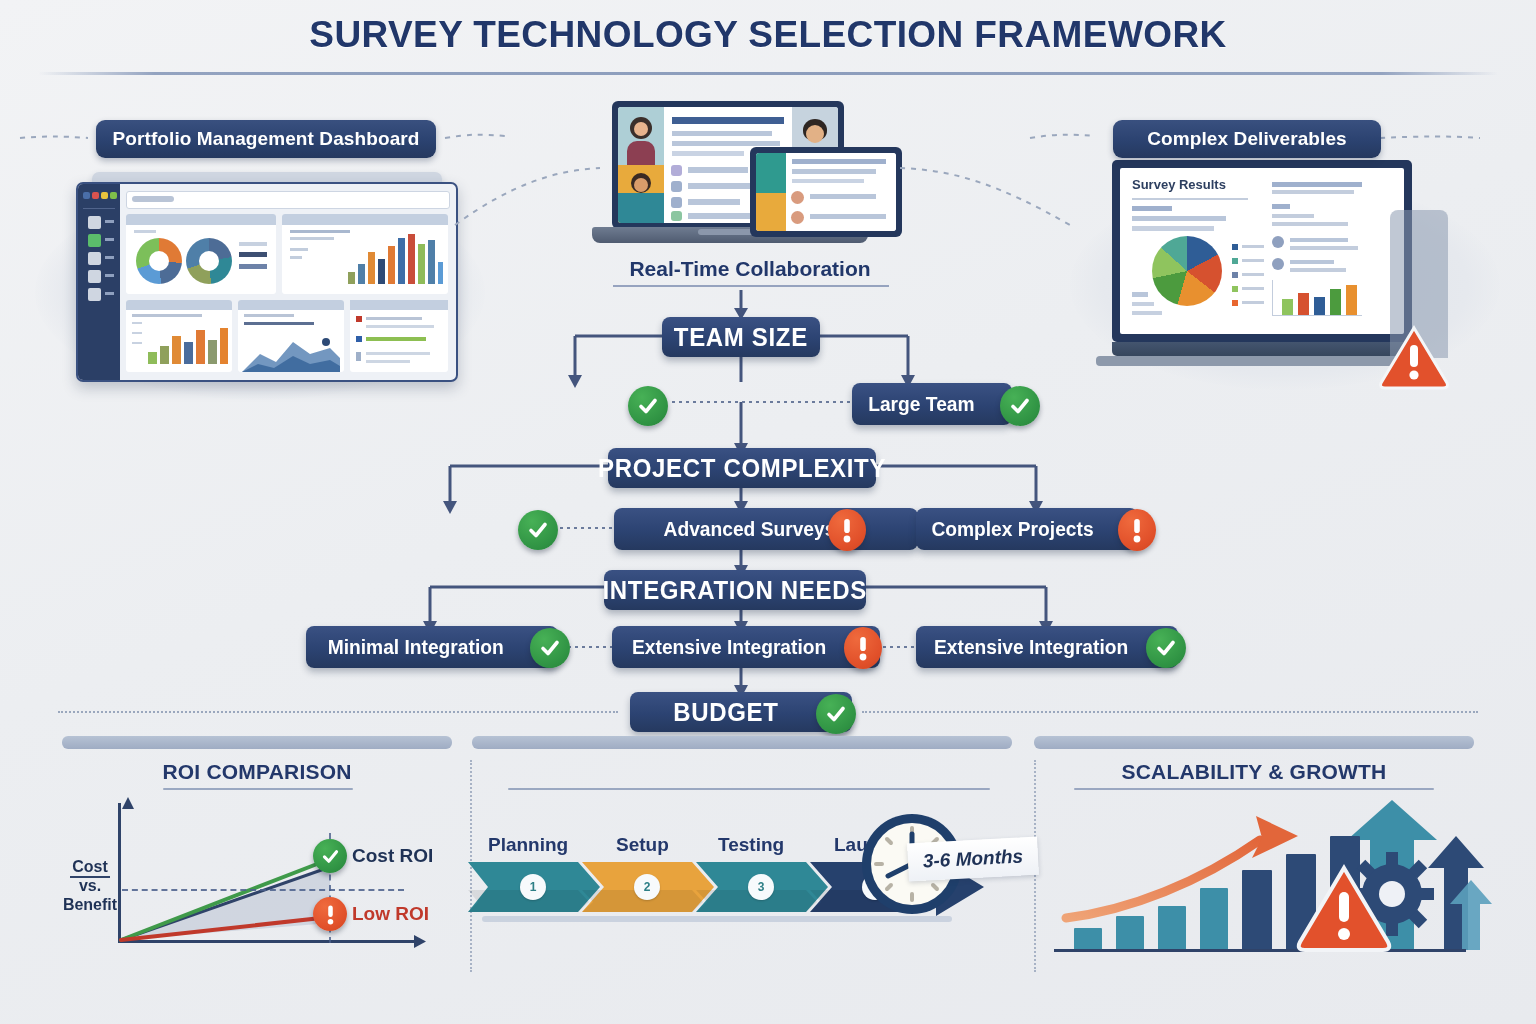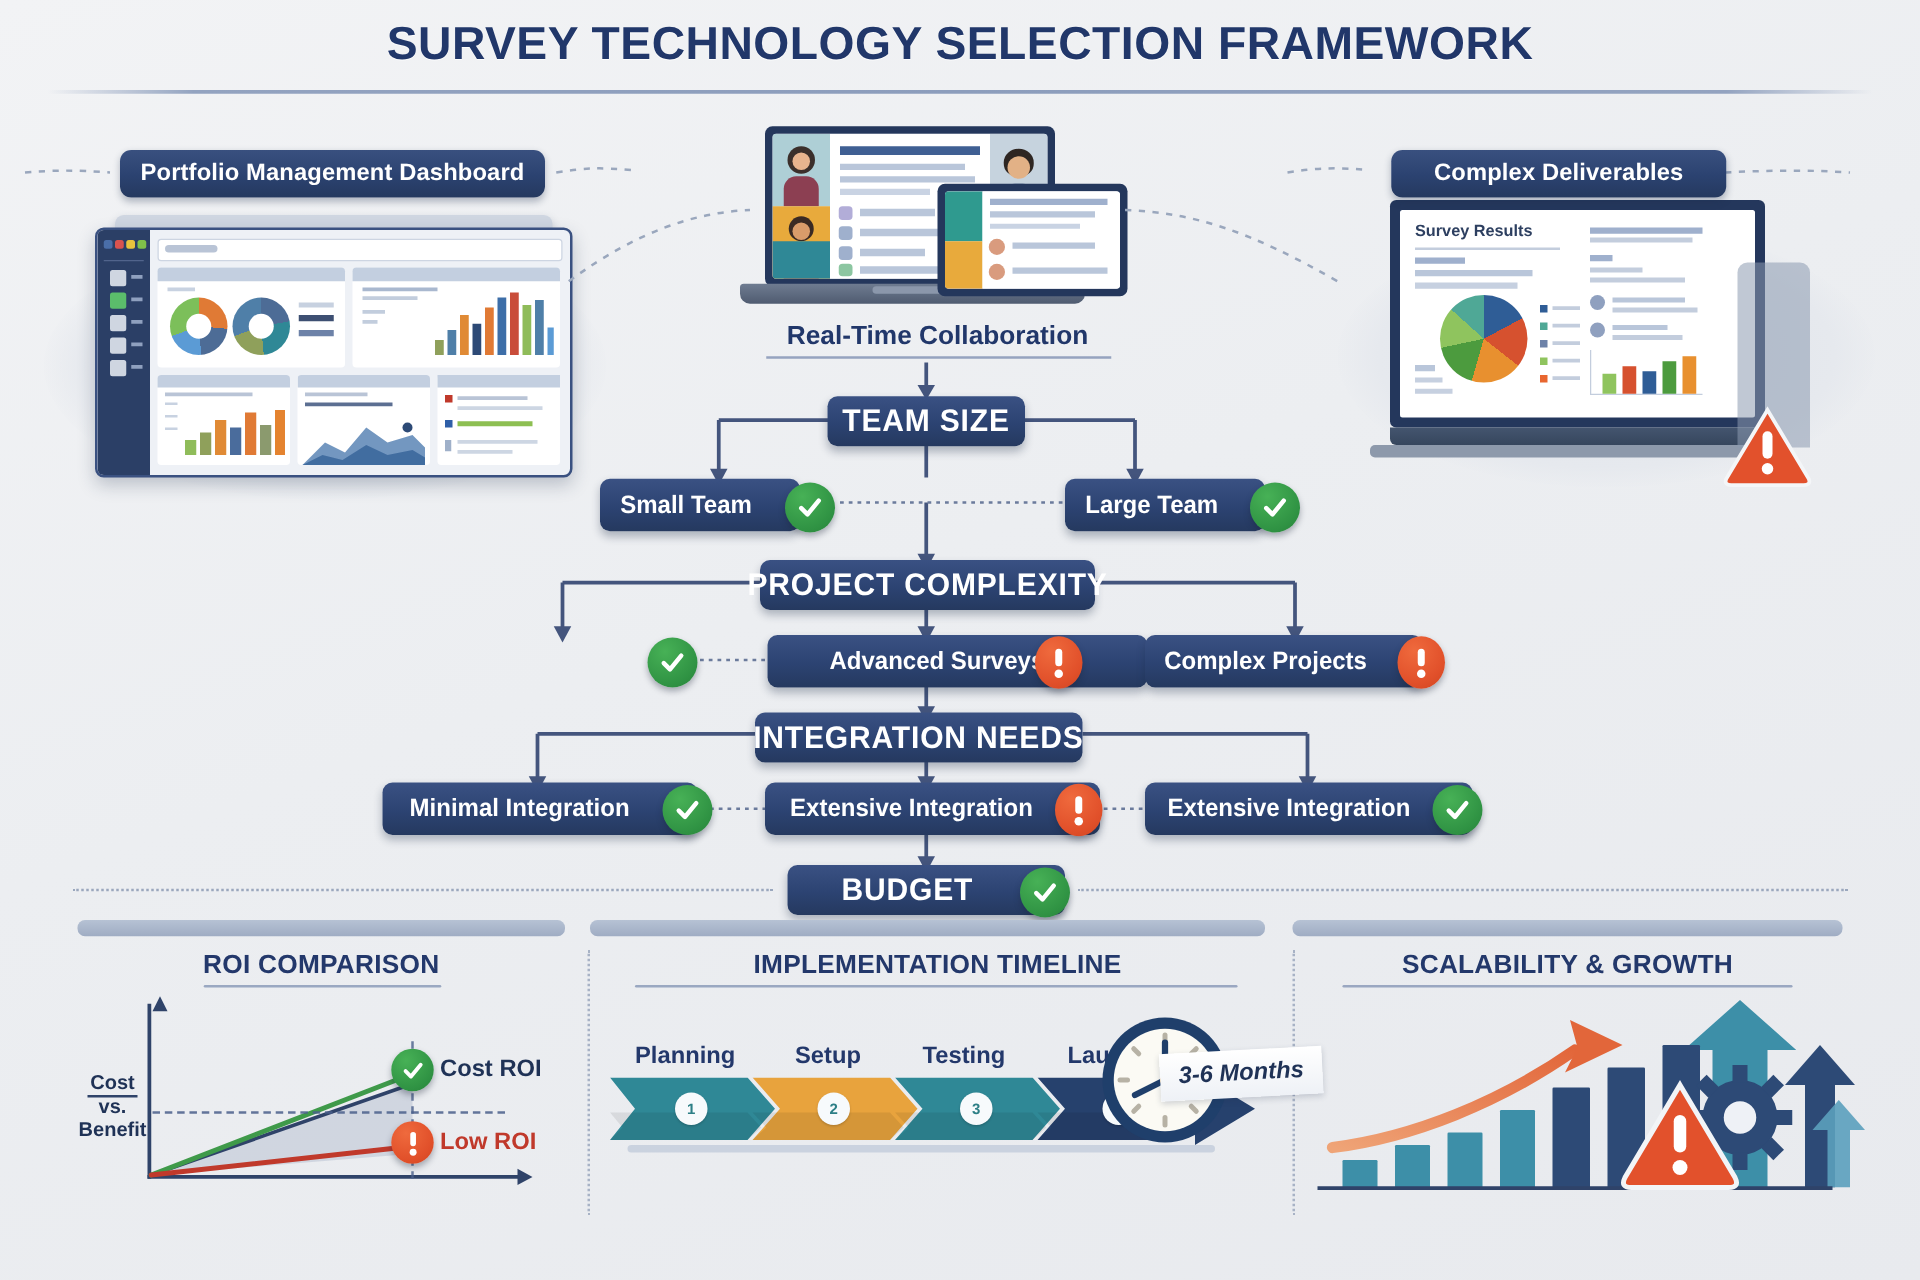--- a/index.html
+++ b/index.html
@@ -407,23 +407,20 @@
       <line x1="868" y1="248" x2="920" y2="248"></line>
       <line x1="568" y1="367" x2="614" y2="367"></line>
       <line x1="876" y1="367" x2="918" y2="367"></line>
     </g>
   </svg>
 
   <div class="flow-node cap" style="left:662px;top:317px;width:158px;height:40px;">
     <span class="node-text">TEAM SIZE</span>
   </div>
 
-  <div class="flow-node lbl" style="left:480px;top:383px;width:160px;height:42px;padding-right:22px;box-sizing:border-box;">
-    <span class="node-text">Small Team</span>
-  </div>
   <div class="mark ok" style="left:628px;top:386px;width:40px;height:40px;">
     <svg width="22" height="22" viewBox="0 0 22 22">
         <path d="M4 11.5 L9 16.5 L18 5.5" stroke="#fff" stroke-width="3.6" fill="none" stroke-linecap="round" stroke-linejoin="round"></path>
       </svg>
   </div>
 
   <div class="flow-node lbl" style="left:852px;top:383px;width:160px;height:42px;padding-right:22px;box-sizing:border-box;">
     <span class="node-text">Large Team</span>
   </div>
   <div class="mark ok" style="left:1000px;top:386px;width:40px;height:40px;">
@@ -555,26 +552,23 @@
       <svg width="13" height="23" viewBox="0 0 16 28">
           <rect x="5.2" y="3" width="5.6" height="14" rx="2.8" fill="#fff"></rect>
           <circle cx="8" cy="23" r="3.4" fill="#fff"></circle>
         </svg>
     </div>
     <div class="roi-label" style="left:290px;top:108px;color:#c0392b;">
       <span>Low ROI</span>
     </div>
   </div>
 
-  <div class="panel-title" style="left:480px;top:760px;width:540px;">
-    <span>IMPLEMENTATION TIMELINE</span>
-  </div>
   <div class="panel-title-rule" style="left:508px;top:788px;width:482px;"></div>
 
-  <div class="abs" style="left:480px;top:800px;width:560px;height:160px;">
+  <div class="abs" style="left:460px;top:800px;width:560px;height:160px;">
 
     <svg class="abs" style="left:0;top:62px;width:520px;height:50px;">
       <polygon points="8,0 118,0 140,25 118,50 8,50 28,25" fill="#2f8896"></polygon>
       <polygon points="122,0 232,0 254,25 232,50 122,50 144,25" fill="#e8a33d"></polygon>
       <polygon points="236,0 346,0 368,25 346,50 236,50 258,25" fill="#2f8896"></polygon>
       <polygon points="350,0 460,0 482,25 460,50 350,50 372,25" fill="#26416d"></polygon>
 
       <polygon points="8,28 118,28 129,40 118,50 8,50 18,40" fill="#000" opacity=".08"></polygon>
       <polygon points="122,28 232,28 243,40 232,50 122,50 133,40" fill="#000" opacity=".08"></polygon>
       <polygon points="236,28 346,28 357,40 346,50 236,50 247,40" fill="#000" opacity=".08"></polygon>

